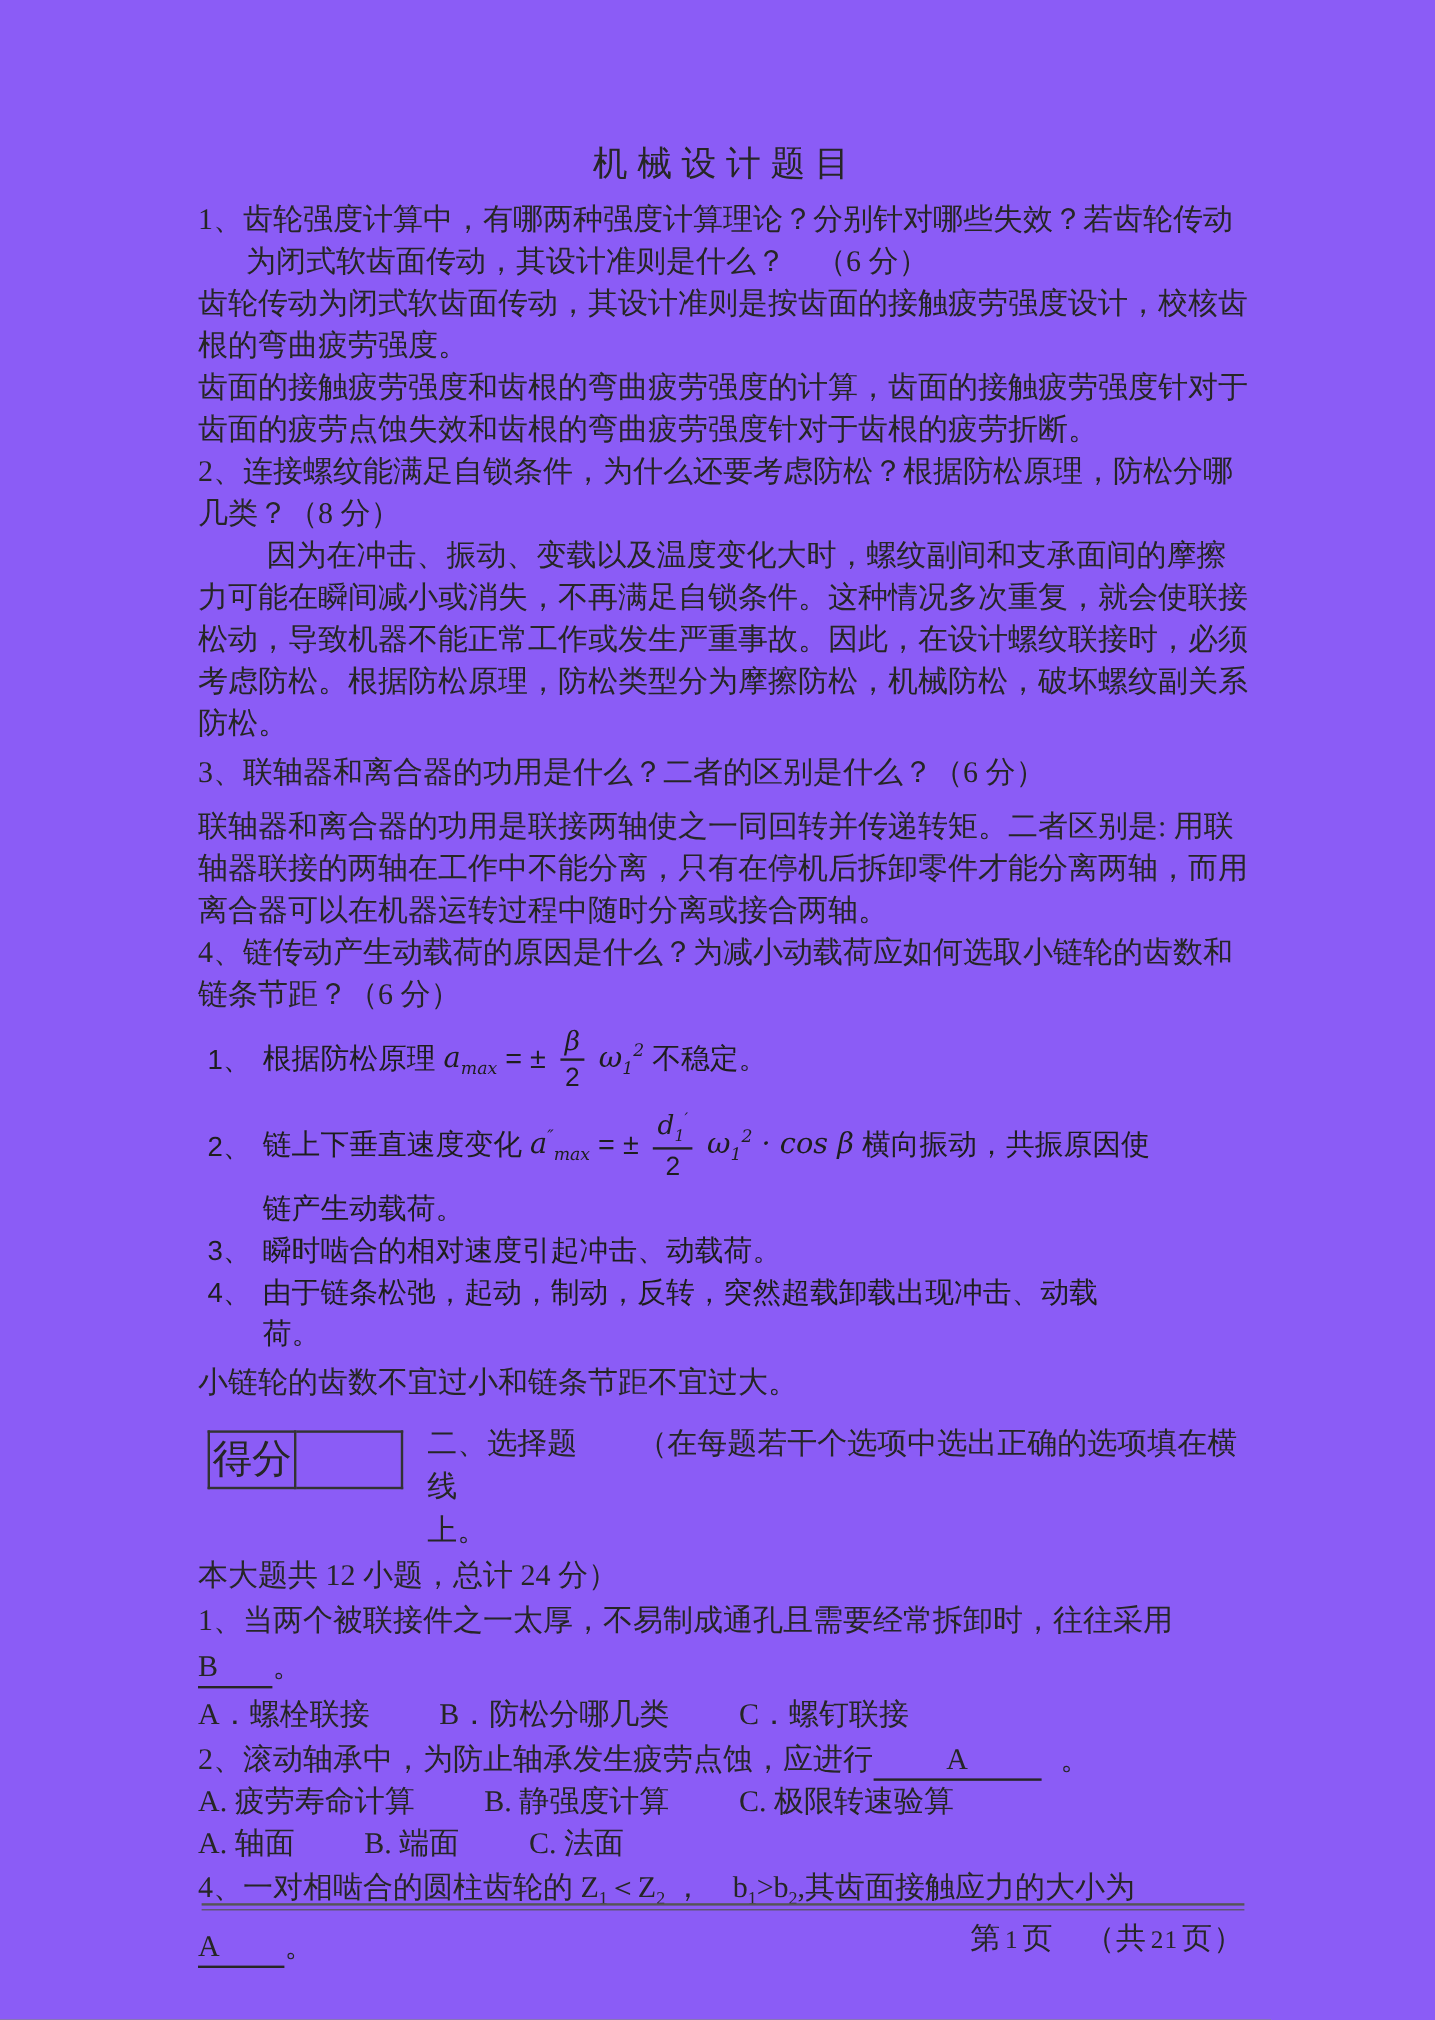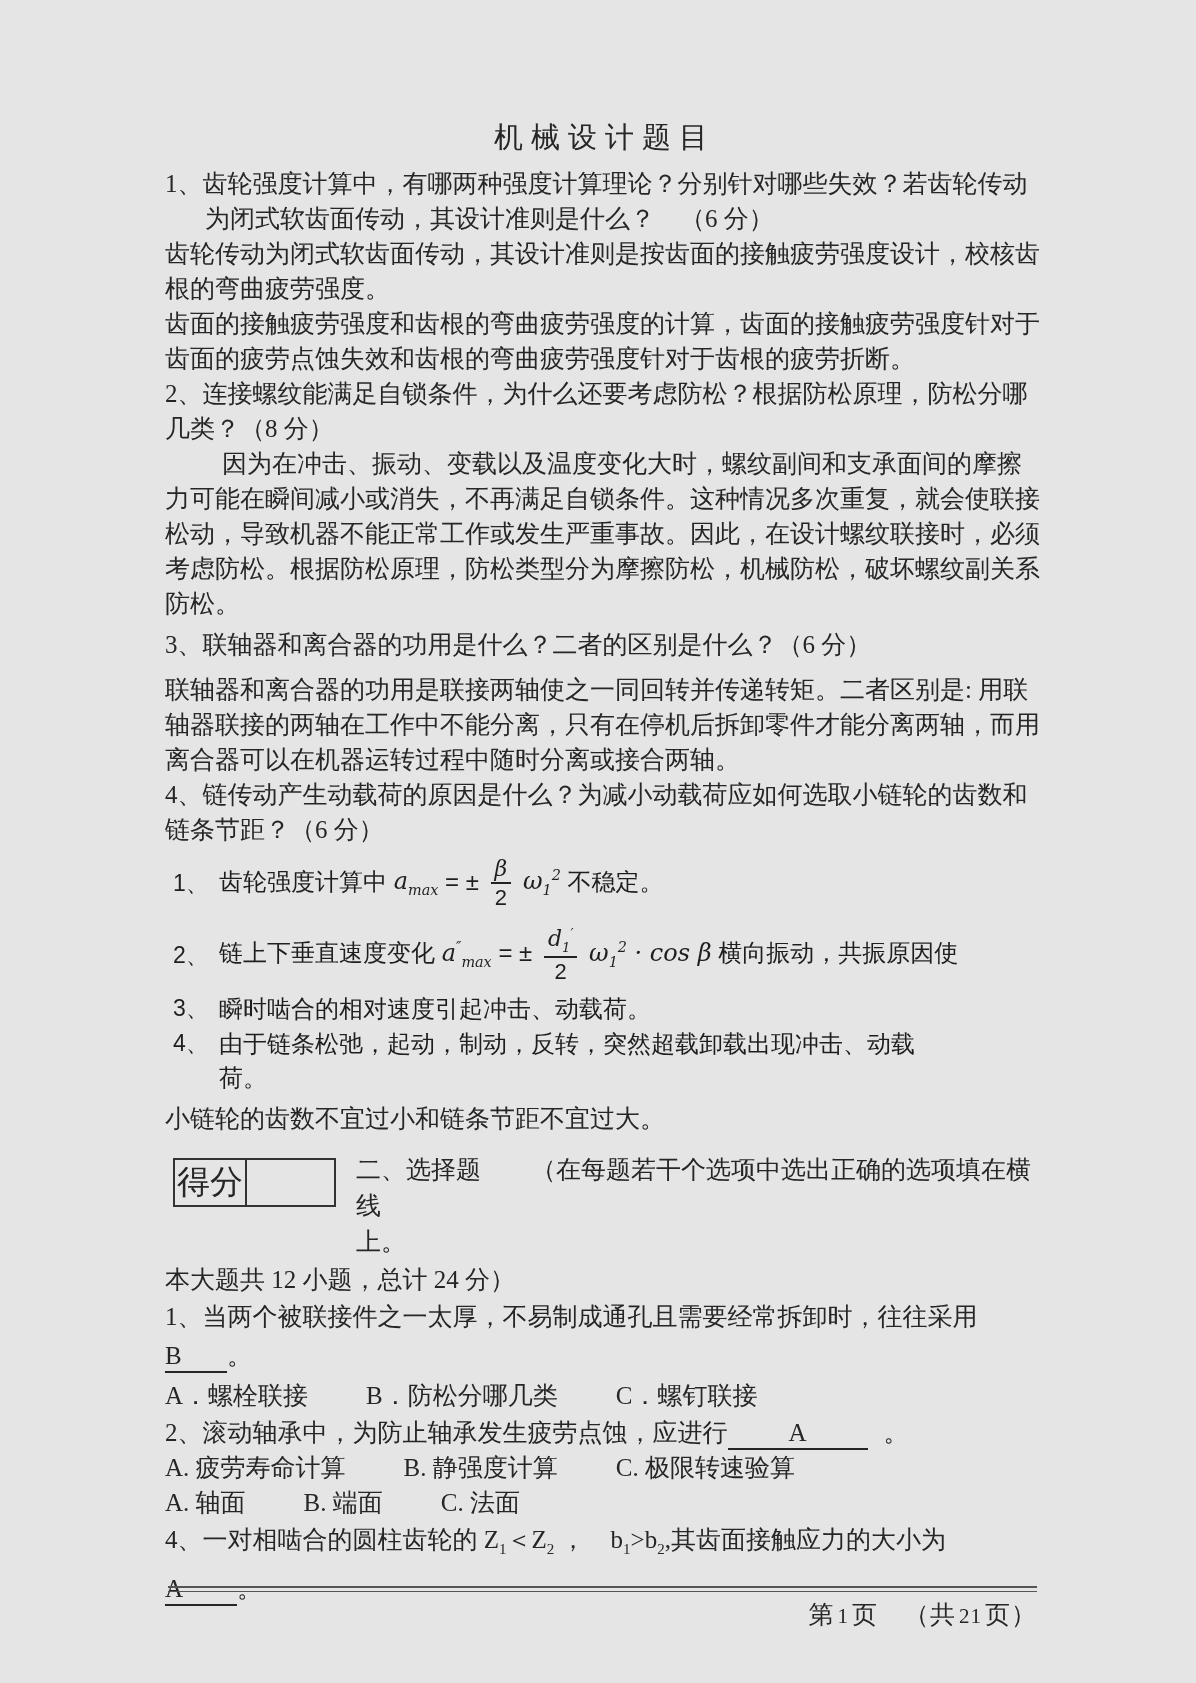--- a/index.html
+++ b/index.html
@@ -1,16 +1,16 @@
 <!DOCTYPE html>
 <html><head>
 <meta charset="utf-8">
 <style>
   html,body{margin:0;padding:0;background:#888;}
-  .page{position:relative;width:1196px;height:1683px;background:#e5e5e5;
+  .page{position:relative;width:1196px;height:1683px;background:#8b5cf6;
         font-family:"Liberation Serif","DejaVu Serif",serif;color:#262626;overflow:hidden;}
   .content{position:absolute;left:165px;top:118px;width:880px;}
   p{margin:0;font-size:25px;line-height:35px;}
   .title{font-size:29px;letter-spacing:8px;text-align:center;line-height:38px;margin-bottom:10px;}
   .hang{padding-left:40px;text-indent:-40px;}
   .indent2{text-indent:57px;}
   .q3line{margin:6px 0 10px;}
   
   .flist{font-family:"Liberation Sans","DejaVu Sans",sans-serif;font-size:24px;color:#1e1e1e;}
   .frow{display:flex;align-items:center;padding-left:8px;line-height:35px;}
@@ -67,21 +67,21 @@
 
     <p class="q3line">3、联轴器和离合器的功用是什么？二者的区别是什么？（6 分）</p>
     <p>联轴器和离合器的功用是联接两轴使之一同回转并传递转矩。二者区别是: 用联轴器联接的两轴在工作中不能分离，只有在停机后拆卸零件才能分离两轴，而用离合器可以在机器运转过程中随时分离或接合两轴。</p>
 
     <p>4、链传动产生动载荷的原因是什么？为减小动载荷应如何选取小链轮的齿数和链条节距？（6 分）</p>
 
     <div class="flist">
       <div class="frow tall">
         <span class="fnum">1、</span>
         <span class="fbody">
-          <span>齿轮强度计算中</span>
+          <span>根据防松原理</span>
           <span class="mvar">a<sub>max</sub></span>
           <span>= ±</span>
           <span class="frac">
               <span class="ftop mvar">β</span>
               <span class="fbot">2</span>
             </span>
           <span class="mvar">ω<sub>1</sub><sup>2</sup></span>
           <span>不稳定。</span>
         </span>
       </div>
@@ -92,20 +92,21 @@
           <span class="mvar">a<sup>″</sup><sub>max</sub></span>
           <span>= ±</span>
           <span class="frac">
               <span class="ftop mvar">d<sub>1</sub><sup>′</sup></span>
               <span class="fbot">2</span>
             </span>
           <span class="mvar">ω<sub>1</sub><sup>2</sup> · cos β</span>
           <span>横向振动，共振原因使</span>
         </span>
       </div>
+      <div class="fcont">链产生动载荷。</div>
       <div class="frow">
         <span class="fnum">3、</span>
         <span class="fbody">瞬时啮合的相对速度引起冲击、动载荷。</span>
       </div>
       <div class="frow">
         <span class="fnum">4、</span>
         <span class="fbody">由于链条松弛，起动，制动，反转，突然超载卸载出现冲击、动载</span>
       </div>
       <div class="fcont">荷。</div>
     </div>

